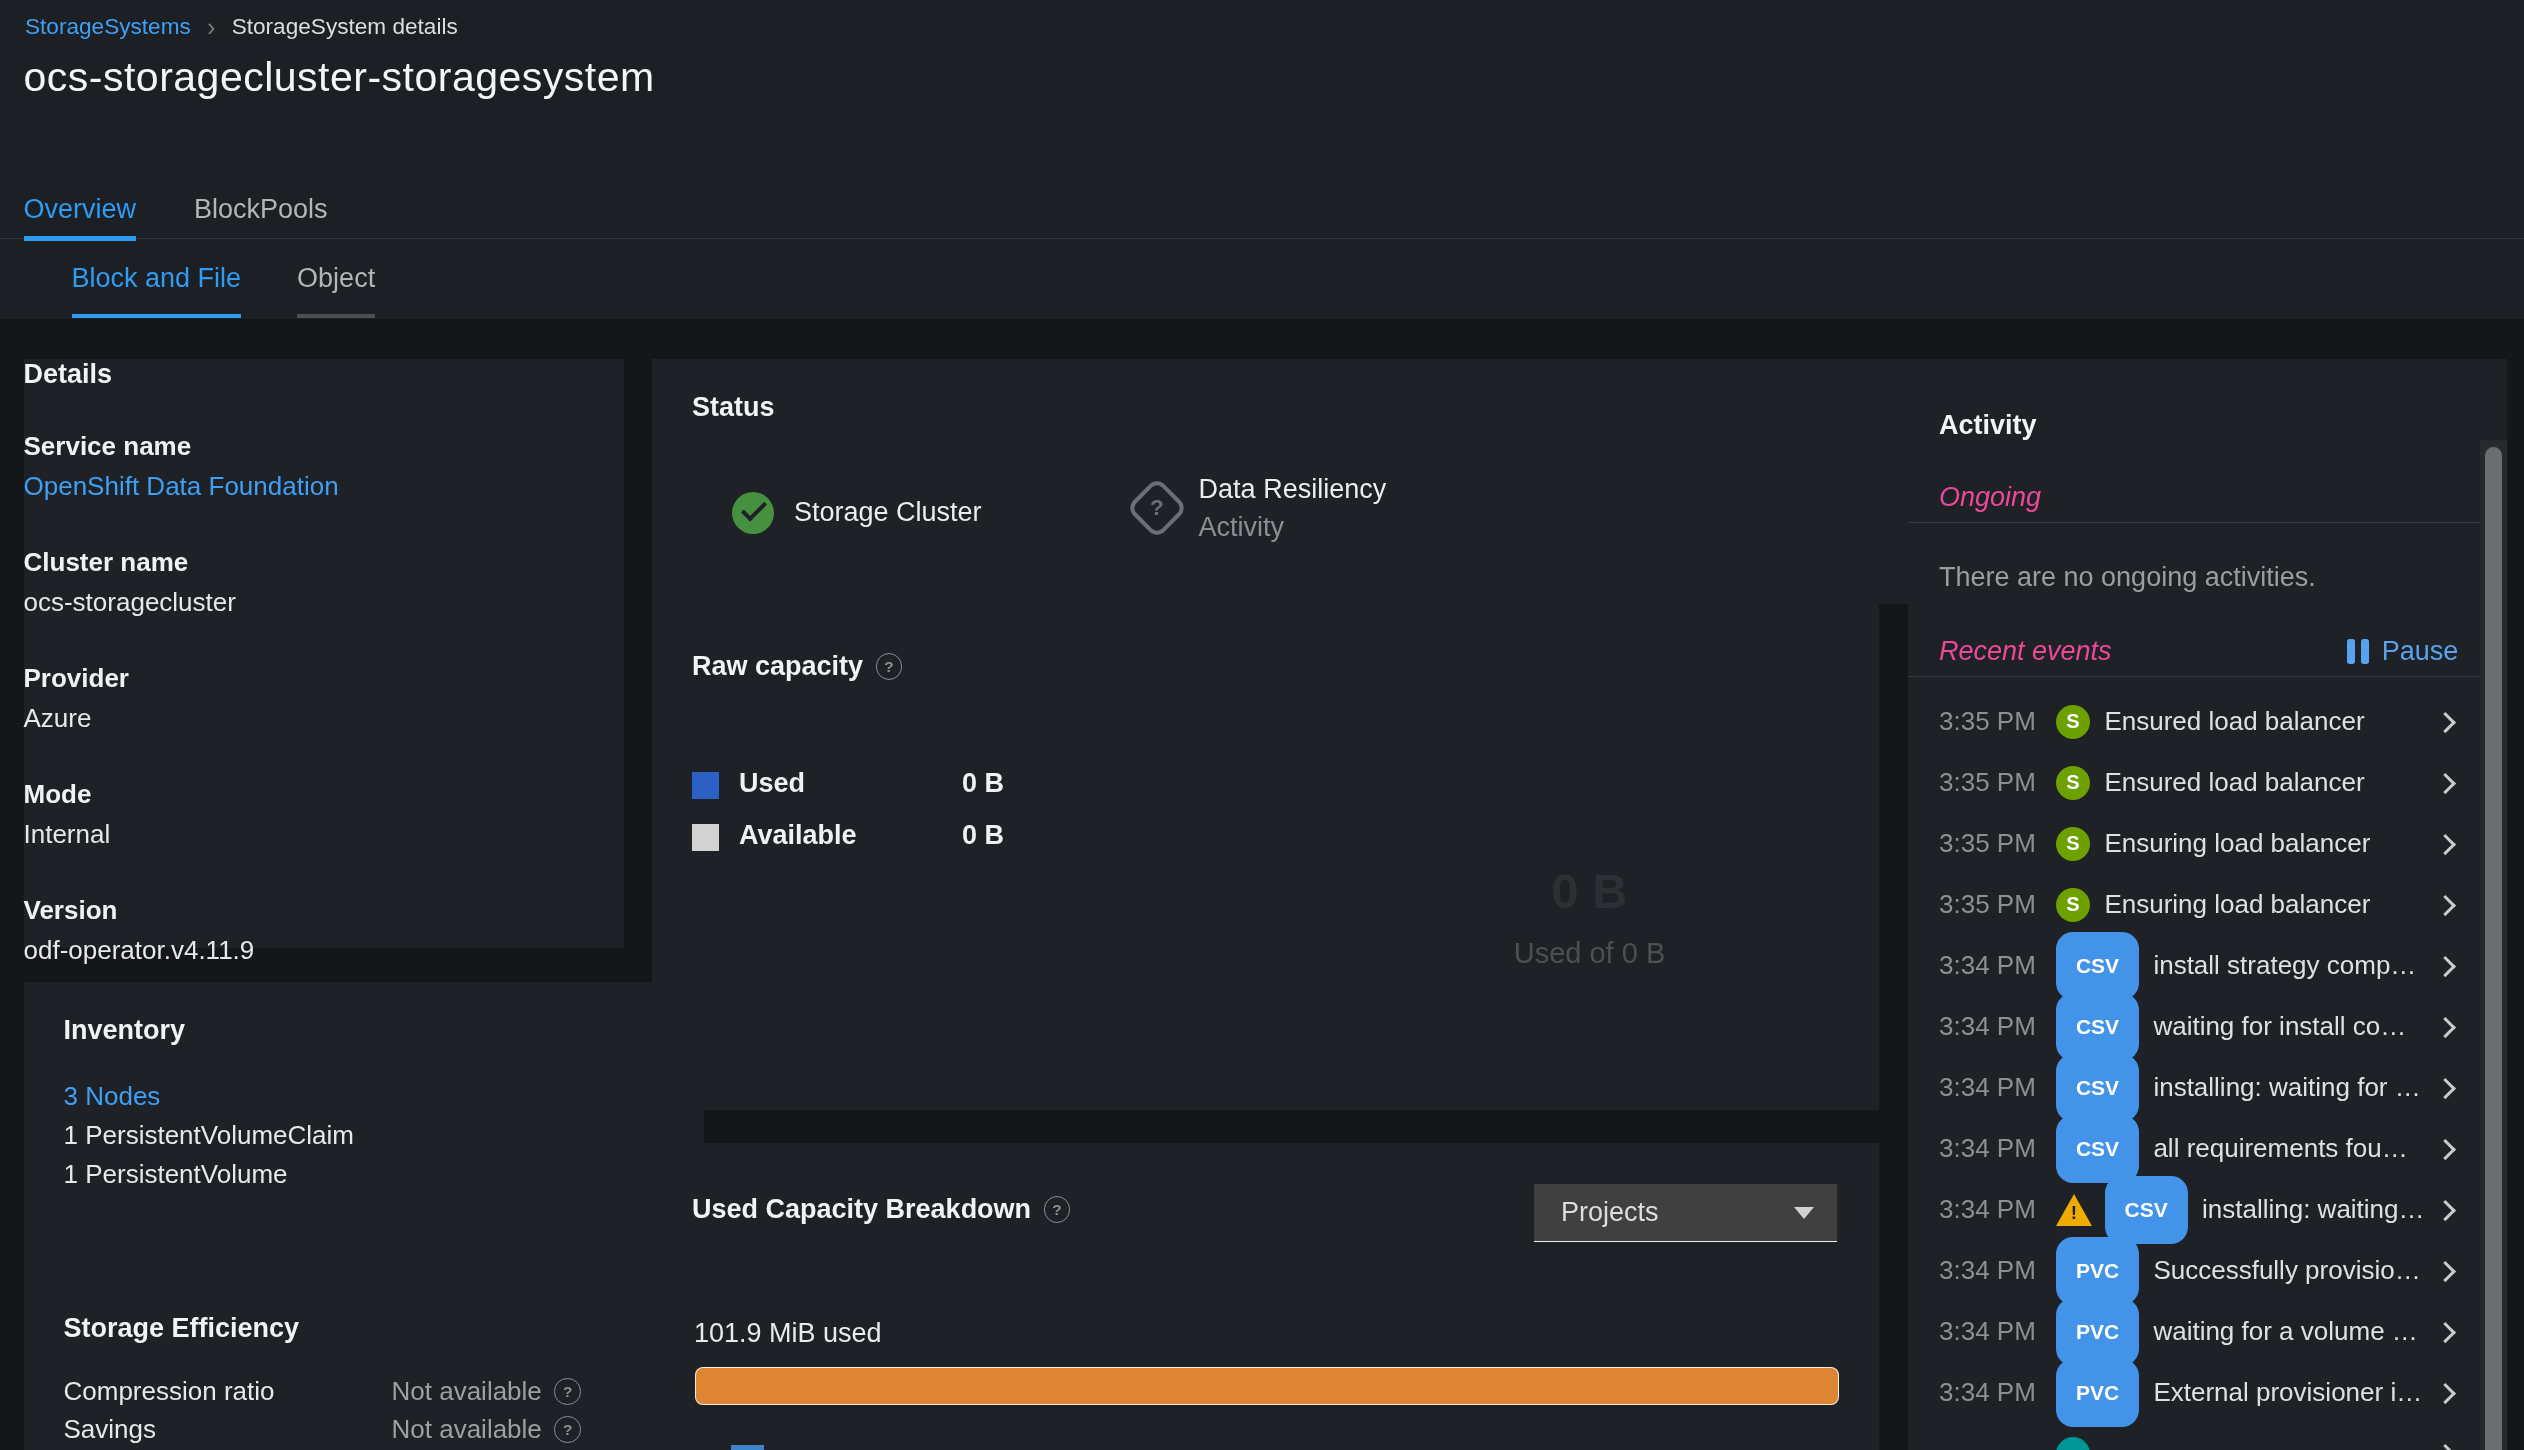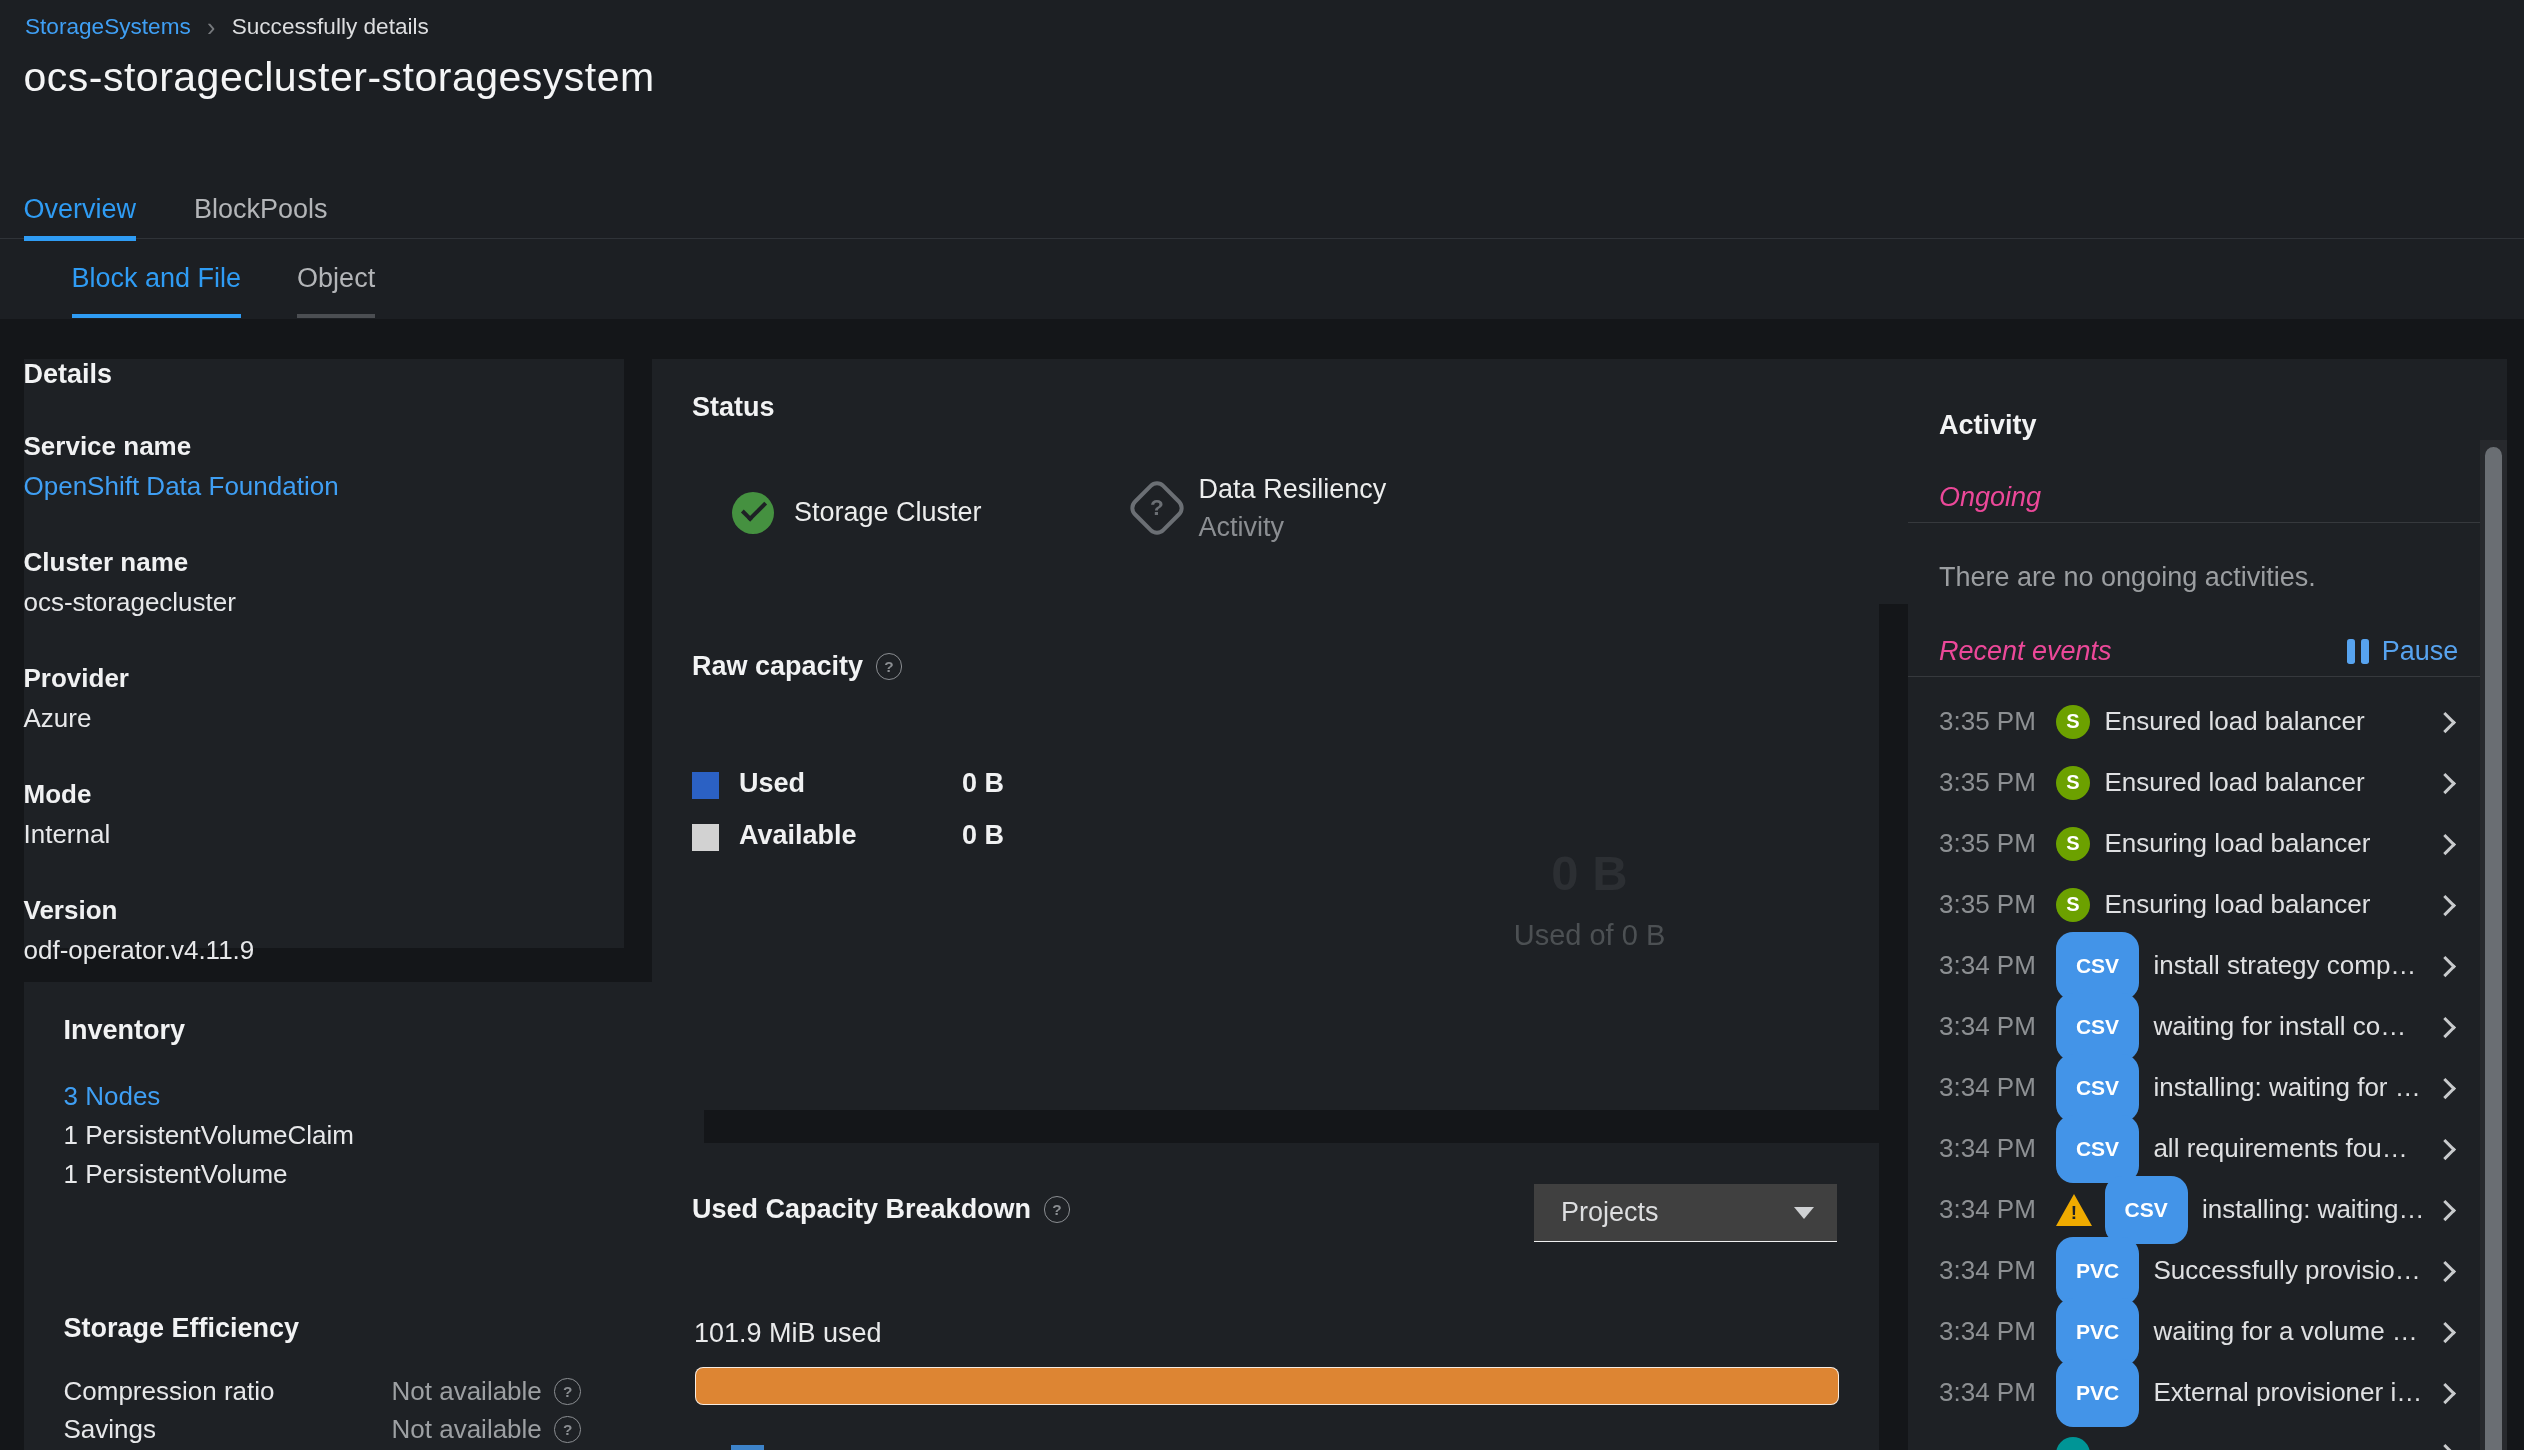--- a/index.html
+++ b/index.html
@@ -66,21 +66,21 @@
   .dim{color:#8b8e92;}
   
   .raw-title{padding:47px 0 0 40px;}
   .legend{position:absolute;left:40px;top:168px;}
   .legend-row{display:flex;align-items:flex-end;height:27px;margin-bottom:25px;}
   .swatch{width:27px;height:27px;margin-right:20px;flex:0 0 auto;}
   .swatch-used{background:var(--used-swatch-blue);}
   .swatch-available{background:var(--available-swatch-gray);}
   .legend-label{width:223px;font-size:27px;font-weight:700;color:#f0f1f2;}
   .legend-value{font-size:27px;font-weight:700;color:#f0f1f2;}
-  .donut-ghost{position:absolute;left:757px;top:241px;width:361px;text-align:center;}
+  .donut-ghost{position:absolute;left:757px;top:259px;width:361px;text-align:center;}
   .donut-value{font-size:49px;font-weight:600;color:#2c2f33;}
   .donut-caption{margin-top:18px;font-size:29px;color:#4c5053;}
   
   .ucb-title{padding:51px 0 0 40px;}
   .dropdown{position:absolute;right:42px;top:41px;width:303px;height:58px;background:#404040;border:0;
     border-bottom:1.8px solid #f0f0f1;display:flex;align-items:center;justify-content:space-between;
     padding:0 23.5px 0 27px;font-size:27px;color:#dddee0;font-family:inherit;cursor:pointer;}
   .caret{width:0;height:0;border-left:10px solid transparent;border-right:10px solid transparent;border-top:12.6px solid #cfd1d3;}
   .ucb-usage{position:absolute;left:42px;top:175px;font-size:27px;color:#e9eaeb;}
   .ucb-bar{position:absolute;left:43px;top:224px;width:1142px;height:36px;border-radius:8.1px;
@@ -116,21 +116,21 @@
 </style>
 </head>
 <body>
 
 <div class="screen">
 
   <header class="masthead">
     <nav class="breadcrumb">
       <a class="crumb">StorageSystems</a>
       <span class="crumb-sep">›</span>
-      <span class="crumb-cur">Successfully details</span>
+      <span class="crumb-cur">StorageSystem details</span>
     </nav>
     <h1 class="page-title">ocs-storagecluster-storagesystem</h1>
 
     <div class="tabs tabs-primary">
       <div class="tab active">
         <span>Overview</span>
       </div>
       <div class="tab">
         <span>BlockPools</span>
       </div>

